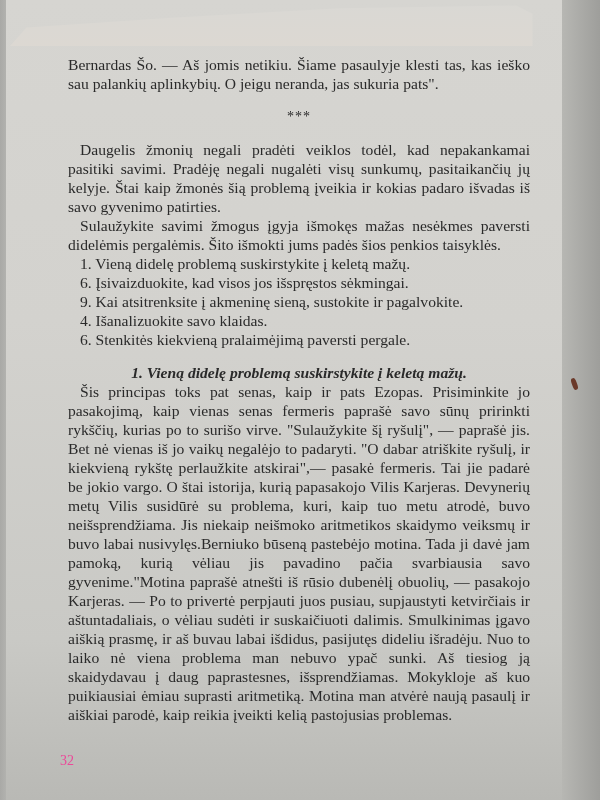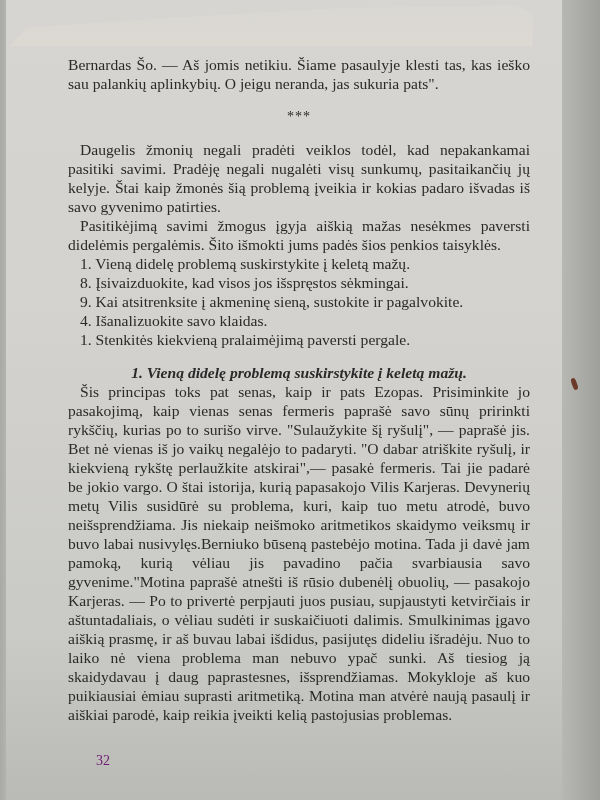--- a/index.html
+++ b/index.html
@@ -27,44 +27,44 @@
     font-size:15.6px; line-height:19px; text-align:justify;
   }
   .text p { margin:0; }
   .indent { text-indent:12px; }
   .stars { text-align:center; margin:14px 0 14px 0 !important; font-size:14px; letter-spacing:1px; }
   .list { margin:0; padding:0; list-style:none; }
   .list li { padding-left:12px; }
   .heading { text-align:center; font-style:italic; font-weight:bold; margin-top:14px !important; }
   b { font-weight:normal; }
   .page-num {
-    position:absolute; left:60px; top:753px; font-size:14px; color:#701a75;margin-left:36px;
+    position:absolute; left:60px; top:753px; font-size:14px; color:#ec4899;
   }
   .spot {
     position:absolute; left:572px; top:378px; width:5px; height:12px;
     background:#6b3a2a; border-radius:40%; transform:rotate(-20deg);
   }
 </style>
 </head>
 <body>
 
 <div class="edge-right"></div>
 <div class="page"></div>
 <div class="page-top"></div>
 <div class="spot"></div>
 
 <div class="text">
   <p>Bernardas Šo. — Aš jomis netikiu. Šiame pasaulyje klesti tas, kas ieško sau palankių aplinkybių. O jeigu neranda, jas sukuria pats".</p>
   <p class="stars">***</p>
   <p class="indent"><b>Daugelis žmonių</b><span> negali pradėti veiklos todėl, kad nepakankamai pasitiki savimi. Pradėję negali nugalėti visų sunkumų, pasitaikančių jų kelyje. Štai kaip žmonės šią problemą įveikia ir kokias padaro išvadas iš savo gyvenimo patirties.</span></p>
-  <p class="indent">Pasitikėjimą savimi žmogus įgyja aiškią mažas nesėkmes paversti didelėmis pergalėmis. Šito išmokti jums padės šios penkios taisyklės.</p>
+  <p class="indent">Sulaužykite savimi žmogus įgyja išmokęs mažas nesėkmes paversti didelėmis pergalėmis. Šito išmokti jums padės šios penkios taisyklės.</p>
   <ul class="list">
     <li>1. Vieną didelę problemą suskirstykite į keletą mažų.</li>
-    <li>8. Įsivaizduokite, kad visos jos išspręstos sėkmingai.</li>
+    <li>6. Įsivaizduokite, kad visos jos išspręstos sėkmingai.</li>
     <li>9. Kai atsitrenksite į akmeninę sieną, sustokite ir pagalvokite.</li>
     <li>4. Išanalizuokite savo klaidas.</li>
-    <li>1. Stenkitės kiekvieną pralaimėjimą paversti pergale.</li>
+    <li>6. Stenkitės kiekvieną pralaimėjimą paversti pergale.</li>
   </ul>
   <p class="heading">1. Vieną didelę problemą suskirstykite į keletą mažų.</p>
   <p class="indent"><span>Šis principas toks pat senas, kaip ir pats Ezopas. Prisiminkite jo pasakojimą, kaip vienas senas fermeris paprašė savo sūnų pririnkti rykščių, kurias po to surišo virve. "Sulaužykite šį ryšulį", — paprašė jis. Bet nė </span><b>vienas iš jo vaikų</b><span> negalėjo to padaryti. "O dabar atriškite ryšulį, ir </span><b>kiekvieną rykštę perlaužkite</b><span> atskirai",— pasakė fermeris. Tai jie padarė be </span><b>jokio vargo. O štai istorija,</b><span> kurią papasakojo Vilis Karjeras. Devynerių </span><b>metų Vilis susidūrė</b><span> su problema, kuri, kaip tuo metu atrodė, buvo neišsprendžiama. Jis niekaip neišmoko aritmetikos skaidymo veiksmų ir buvo labai nusivylęs.Berniuko būseną pastebėjo motina. Tada ji davė jam pamoką, kurią vėliau jis pavadino pačia svarbiausia savo gyvenime."Motina paprašė atnešti iš rūsio dubenėlį obuolių, — pasakojo Karjeras. — Po to privertė perpjauti juos pusiau, supjaustyti ketvirčiais ir aštuntadaliais, o vėliau sudėti ir suskaičiuoti dalimis. Smulkinimas įgavo aiškią prasmę, ir aš buvau labai išdidus, pasijutęs dideliu išradėju. Nuo to laiko nė viena problema man nebuvo ypač sunki. Aš tiesiog ją skaidydavau į daug paprastesnes, išsprendžiamas. Mokykloje aš kuo puikiausiai ėmiau suprasti aritmetiką. Motina man atvėrė naują pasaulį ir aiškiai parodė, kaip reikia įveikti kelią pastojusias problemas.</span></p>
 </div>
 
 <div class="page-num">32</div>
 
 </body></html>

